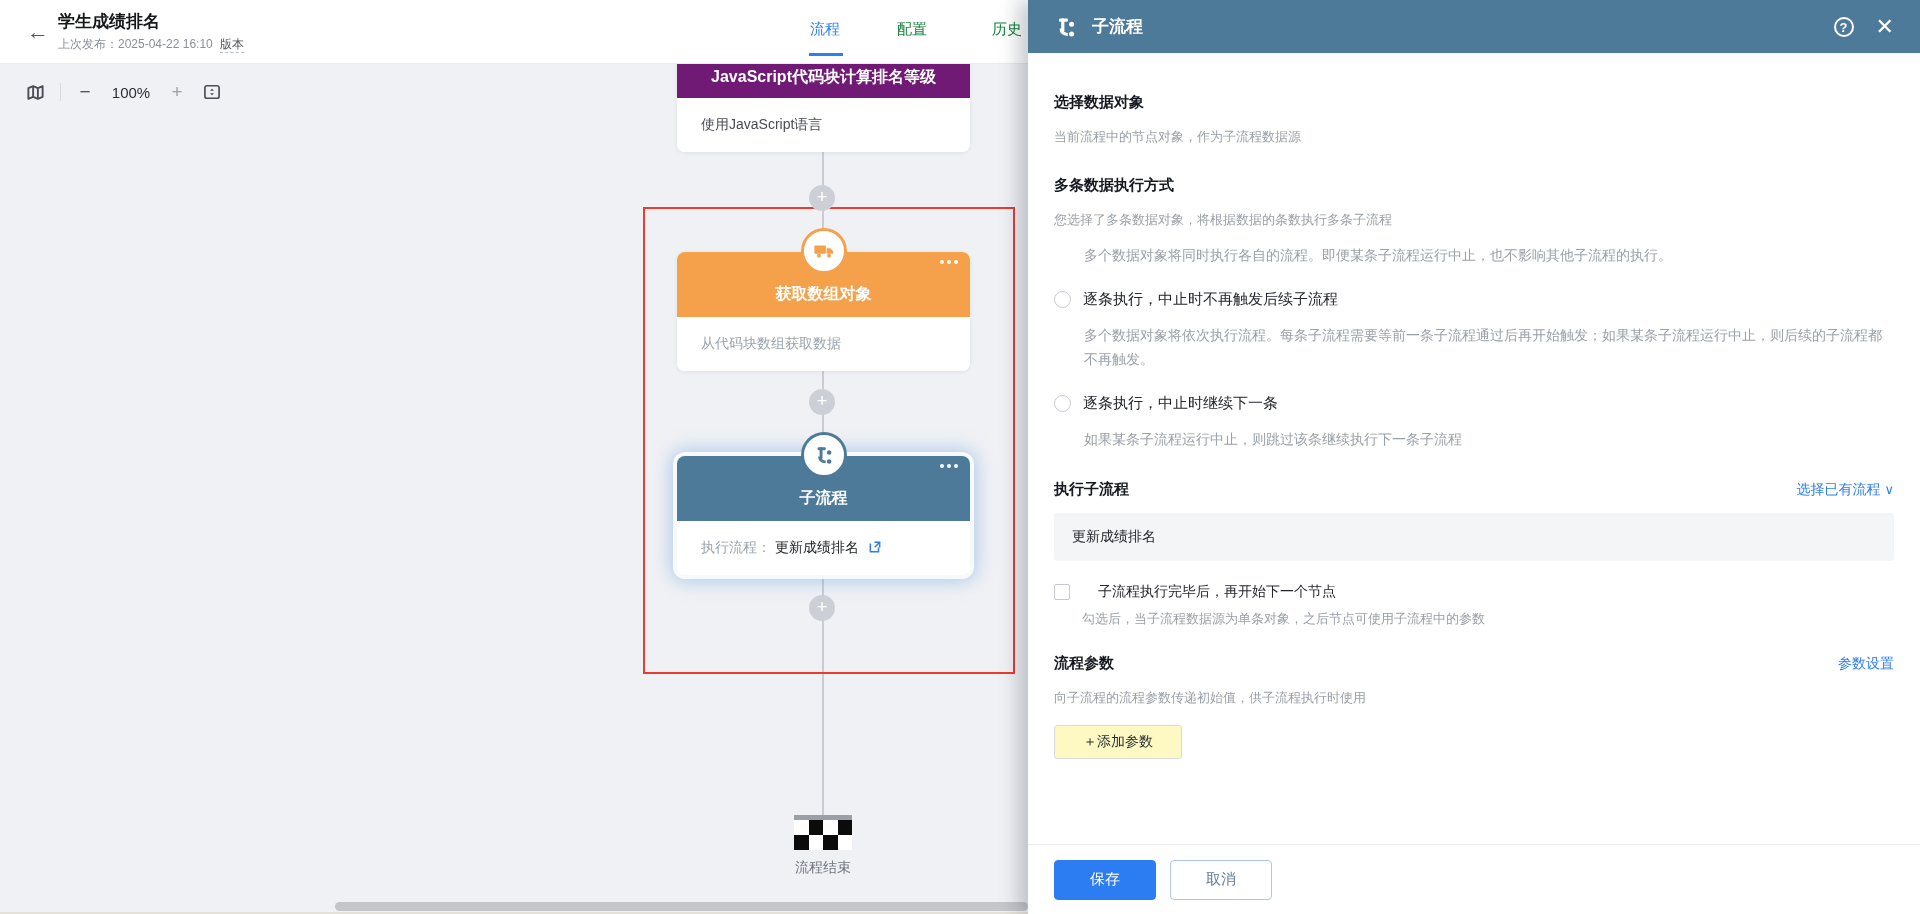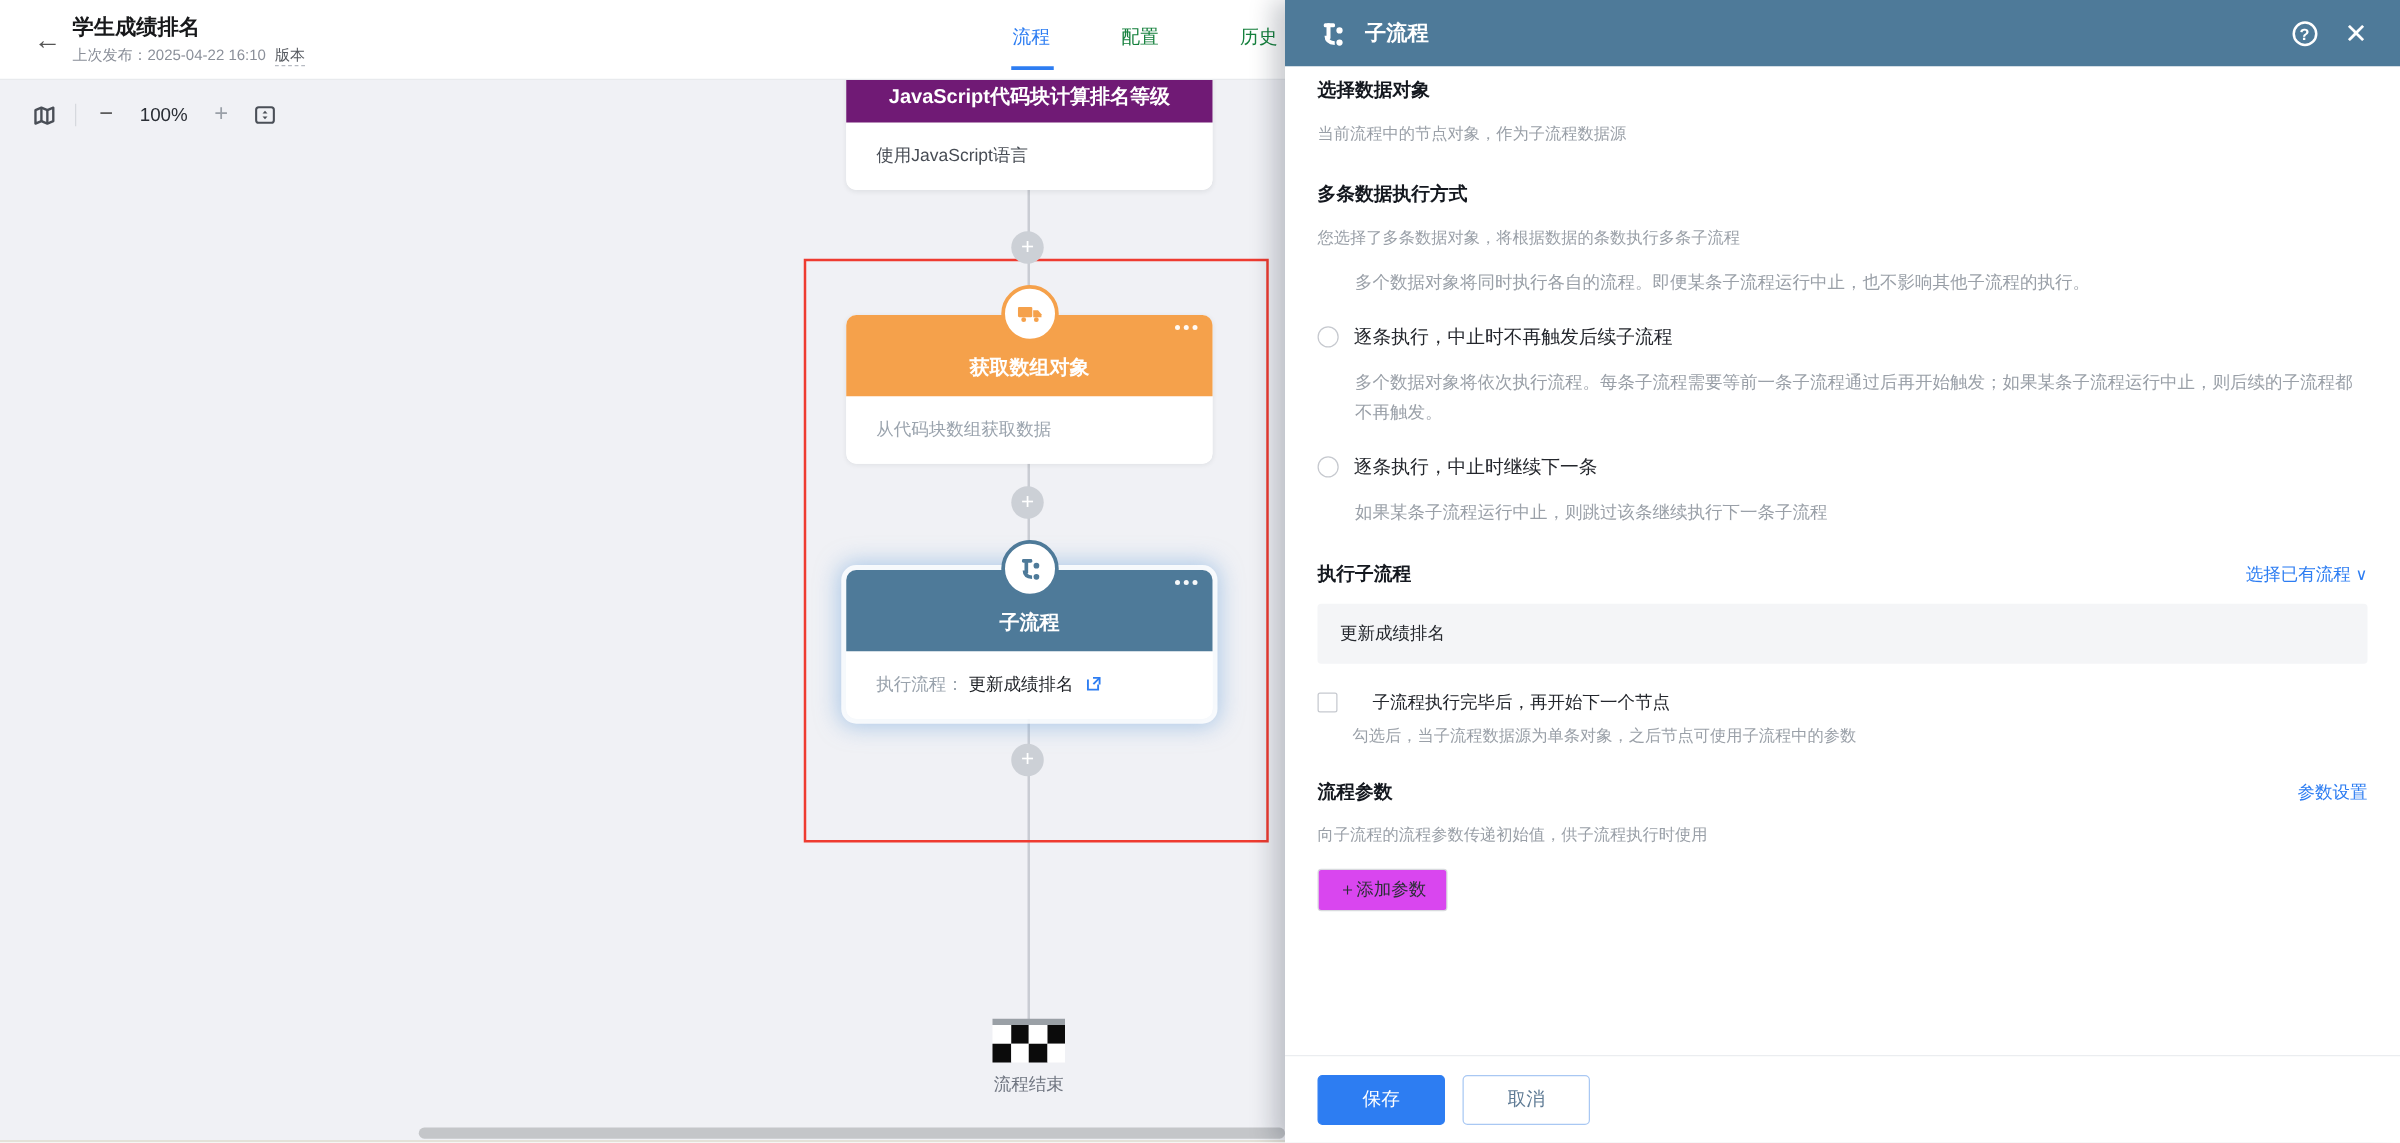--- a/index.html
+++ b/index.html
@@ -83,21 +83,21 @@
     padding:0 26px; flex:none; }
   .panel-header .ph-icon { width:24px; height:24px; margin-right:14px; }
   .panel-title { color:#fff; font-size:17px; font-weight:bold; flex:1; }
   .ph-help { width:20px; height:20px; border:2px solid #fff; border-radius:50%; color:#fff;
     font-size:13px; font-weight:bold; text-align:center; line-height:17px; margin-right:22px; cursor:pointer; }
   .ph-close { color:#fff; font-size:22px; line-height:20px; cursor:pointer; }
 
   .panel-body { flex:1; overflow:hidden; padding:0 26px; }
   .sec-heading { font-size:15px; font-weight:bold; color:#14181f; }
   .sec-desc { font-size:13px; color:#9aa0a8; }
-  .mt26 { margin-top:10px; } .mt16 { margin-top:16px; } .mt14 { margin-top:14px; }
+  .mt26 { margin-top:40px; } .mt16 { margin-top:16px; } .mt14 { margin-top:14px; }
   .mt30 { margin-top:30px; } .mt22 { margin-top:22px; }
 
   .select-box { margin-top:14px; height:44px; border:1px solid #d9dbdf; border-radius:4px;
     display:flex; align-items:center; padding:0 16px; cursor:pointer; background:#fff; }
   .select-box .truck { margin-right:10px; flex:none; }
   .select-value { font-size:14px; color:#1d2025; }
   .select-value b { font-weight:bold; }
   .chevron { margin-left:auto; color:#9aa0a8; font-size:13px; transform:scaleY(.8); }
 
   .radio-row { display:flex; align-items:center; gap:12px; cursor:pointer; }
@@ -111,21 +111,21 @@
   .link-blue { font-size:14px; color:#2d7df2; cursor:pointer; }
   .value-box { margin-top:14px; height:48px; background:#f4f5f7; border-radius:3px;
     display:flex; align-items:center; padding:0 18px; font-size:14px; color:#24272d; }
 
   .check-row { display:flex; align-items:center; gap:28px; cursor:pointer; }
   .checkbox { width:16px; height:16px; border:1px solid #c6c9cf; border-radius:2px; background:#fff; flex:none; }
   .check-label { font-size:14px; color:#23262c; }
   .check-desc { font-size:13px; color:#9aa0a8; padding-left:28px; margin-top:9px; }
 
   .add-param-btn { margin-top:18px; display:inline-flex; align-items:center; height:34px;
-    padding:0 16px; background:#d946ef; border:1px solid #d8dadd; border-radius:3px;
+    padding:0 28px; background:#fef9c3; border:1px solid #d8dadd; border-radius:3px;
     font-size:14px; color:#2b2f36; cursor:pointer; }
 
   .panel-footer { flex:none; height:70px; border-top:1px solid #ebedf0; display:flex;
     align-items:center; gap:14px; padding:0 26px; background:#fff; }
   .btn { height:40px; min-width:102px; border-radius:4px; font-size:15px; cursor:pointer;
     display:flex; align-items:center; justify-content:center; }
   .btn-primary { background:#2d7df2; color:#fff; border:1px solid #2d7df2; }
   .btn-secondary { background:#fff; color:#5f7b95; border:1px solid #a9c8f3; }
 </style>
 </head>

